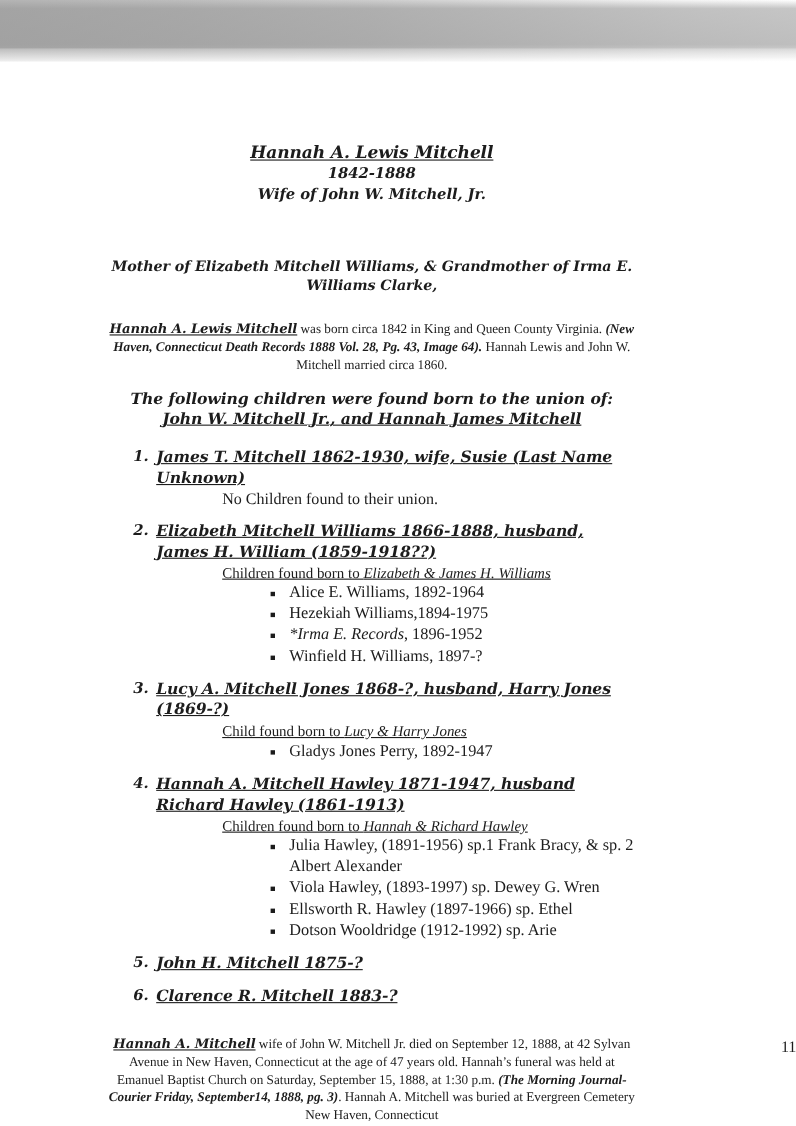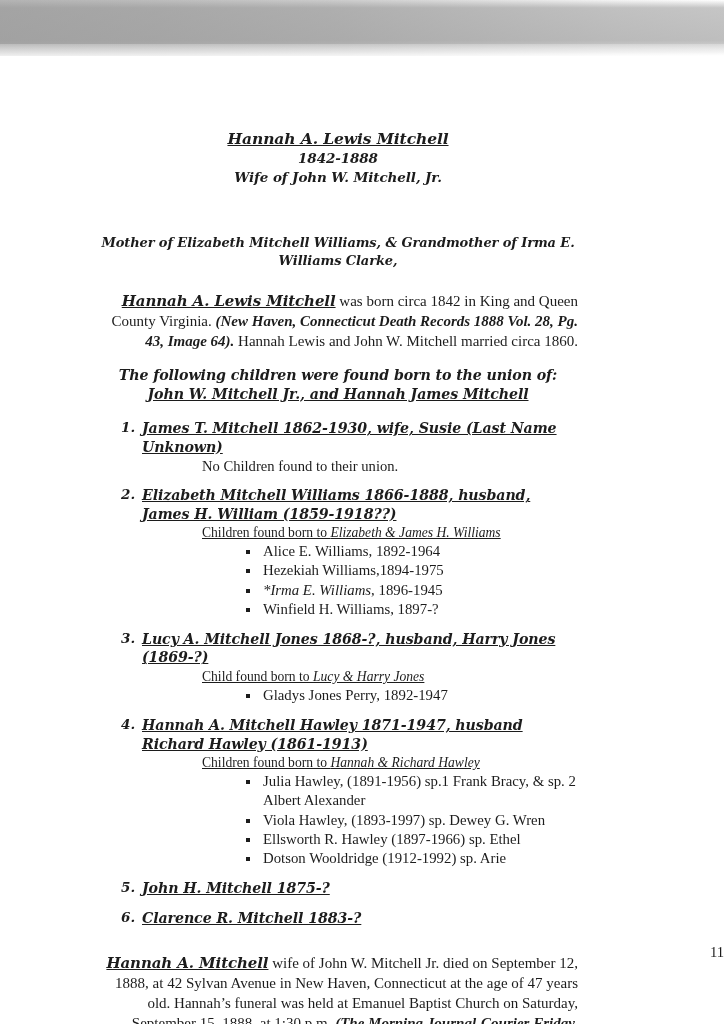--- a/index.html
+++ b/index.html
@@ -86,23 +86,23 @@
   }
   .title-sub {
     font-size: 13.5px;
   }
   .title-sub.wide {
     font-size: 13px;
     margin-top: 47px;
   }
 
   .para {
-    font-size: 15px;
+    font-size: 12px;
     line-height: 1.34;
-    text-align: right;
+    text-align: center;
   }
   .para-intro { margin-top: 21px; }
   .para-closing { margin-top: 26px; }
 
   .union-heading {
     text-align: center;
     line-height: 1.32;
     margin-top: 15px;
     font-size: 14.2px;
   }
@@ -199,21 +199,21 @@
           <div class="person script u">James T. Mitchell 1862-1930, wife, Susie (Last Name Unknown)</div>
           <div class="note serif">No Children found to their union.</div>
         </li>
         <li>
           <span class="num script">2.</span>
           <div class="person script u">Elizabeth Mitchell Williams 1866-1888, husband, James H. William (1859-1918??)</div>
           <div class="subhead serif u"><span>Children found born to </span><span class="it">Elizabeth &amp; James H. Williams</span></div>
           <ul class="grandchildren">
             <li class="serif"><span>Alice E. Williams, 1892-1964</span></li>
             <li class="serif"><span>Hezekiah Williams,1894-1975</span></li>
-            <li class="serif"><span class="it">*Irma E. Williams</span><span>, 1896-1945</span></li>
+            <li class="serif"><span class="it">*Irma E. Records</span><span>, 1896-1952</span></li>
             <li class="serif"><span>Winfield H. Williams, 1897-?</span></li>
           </ul>
         </li>
         <li>
           <span class="num script">3.</span>
           <div class="person script u">Lucy A. Mitchell Jones 1868-?, husband, Harry Jones (1869-?)</div>
           <div class="subhead serif u"><span>Child found born to </span><span class="it">Lucy &amp; Harry Jones</span></div>
           <ul class="grandchildren">
             <li class="serif"><span>Gladys Jones Perry, 1892-1947</span></li>
           </ul>

